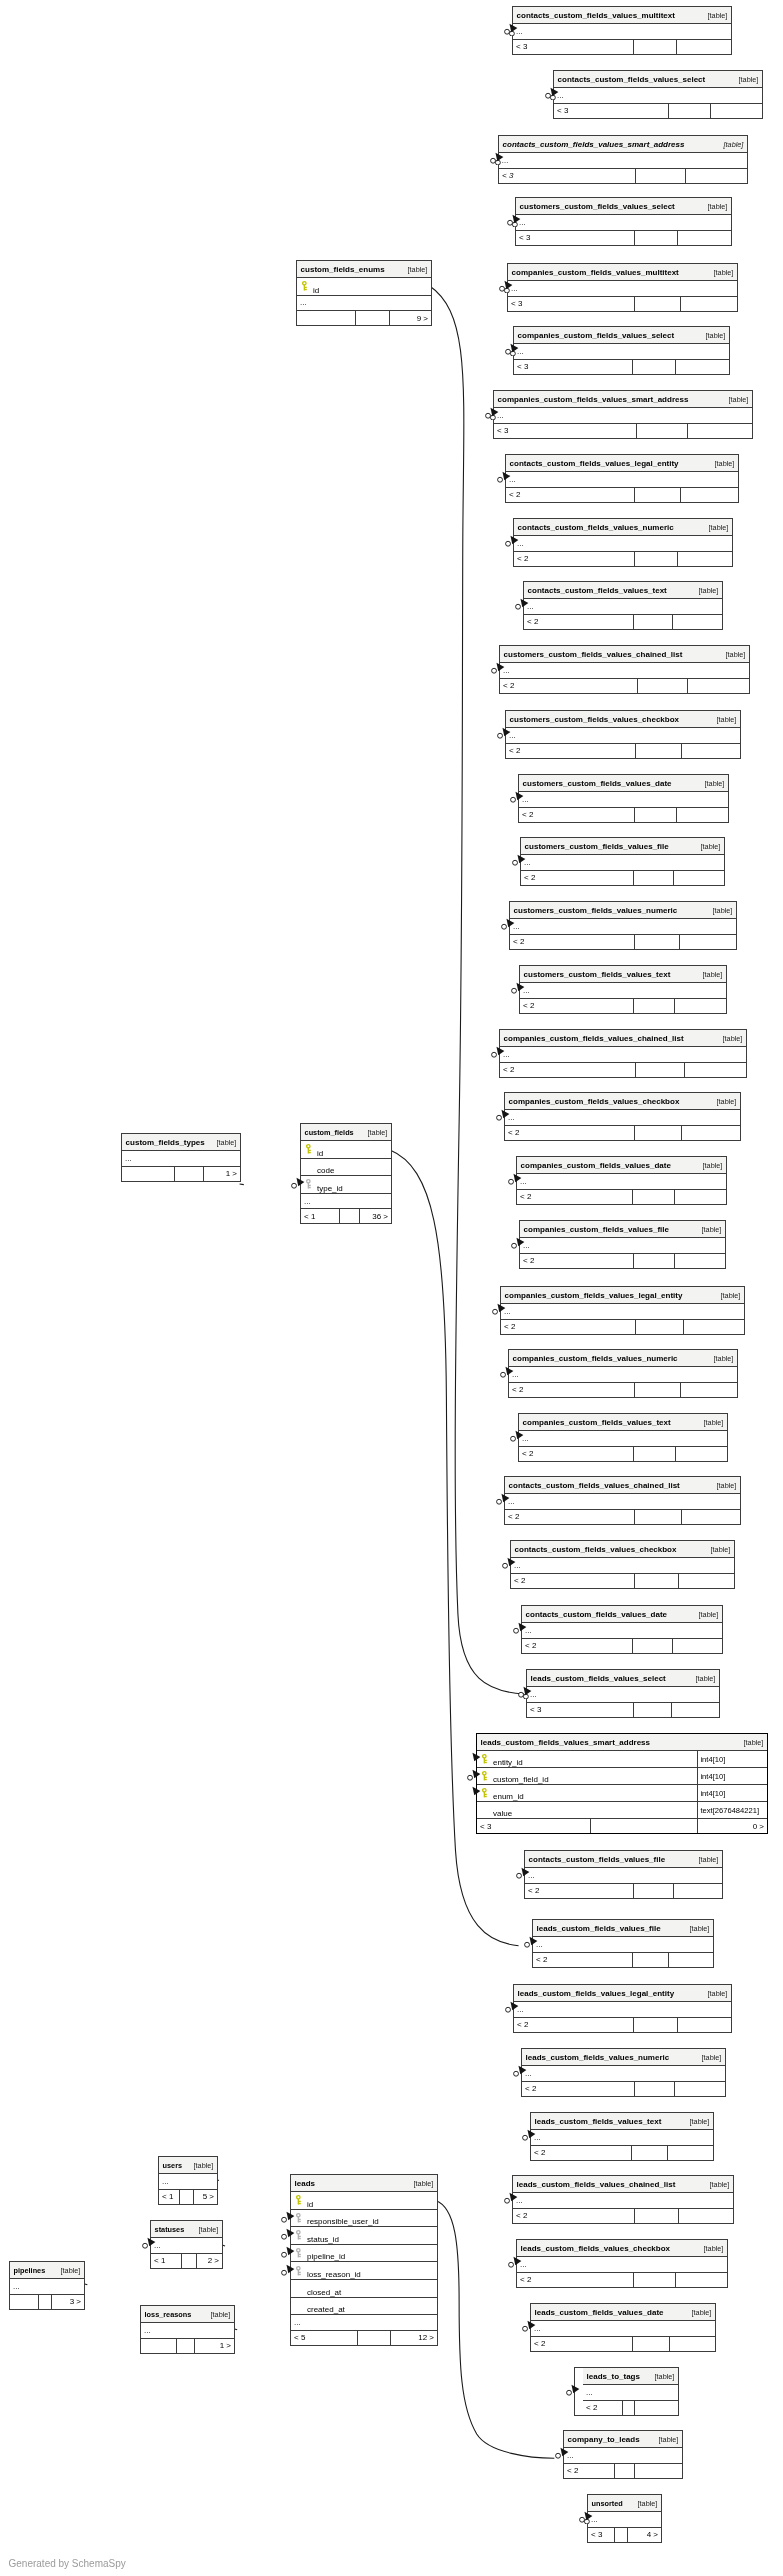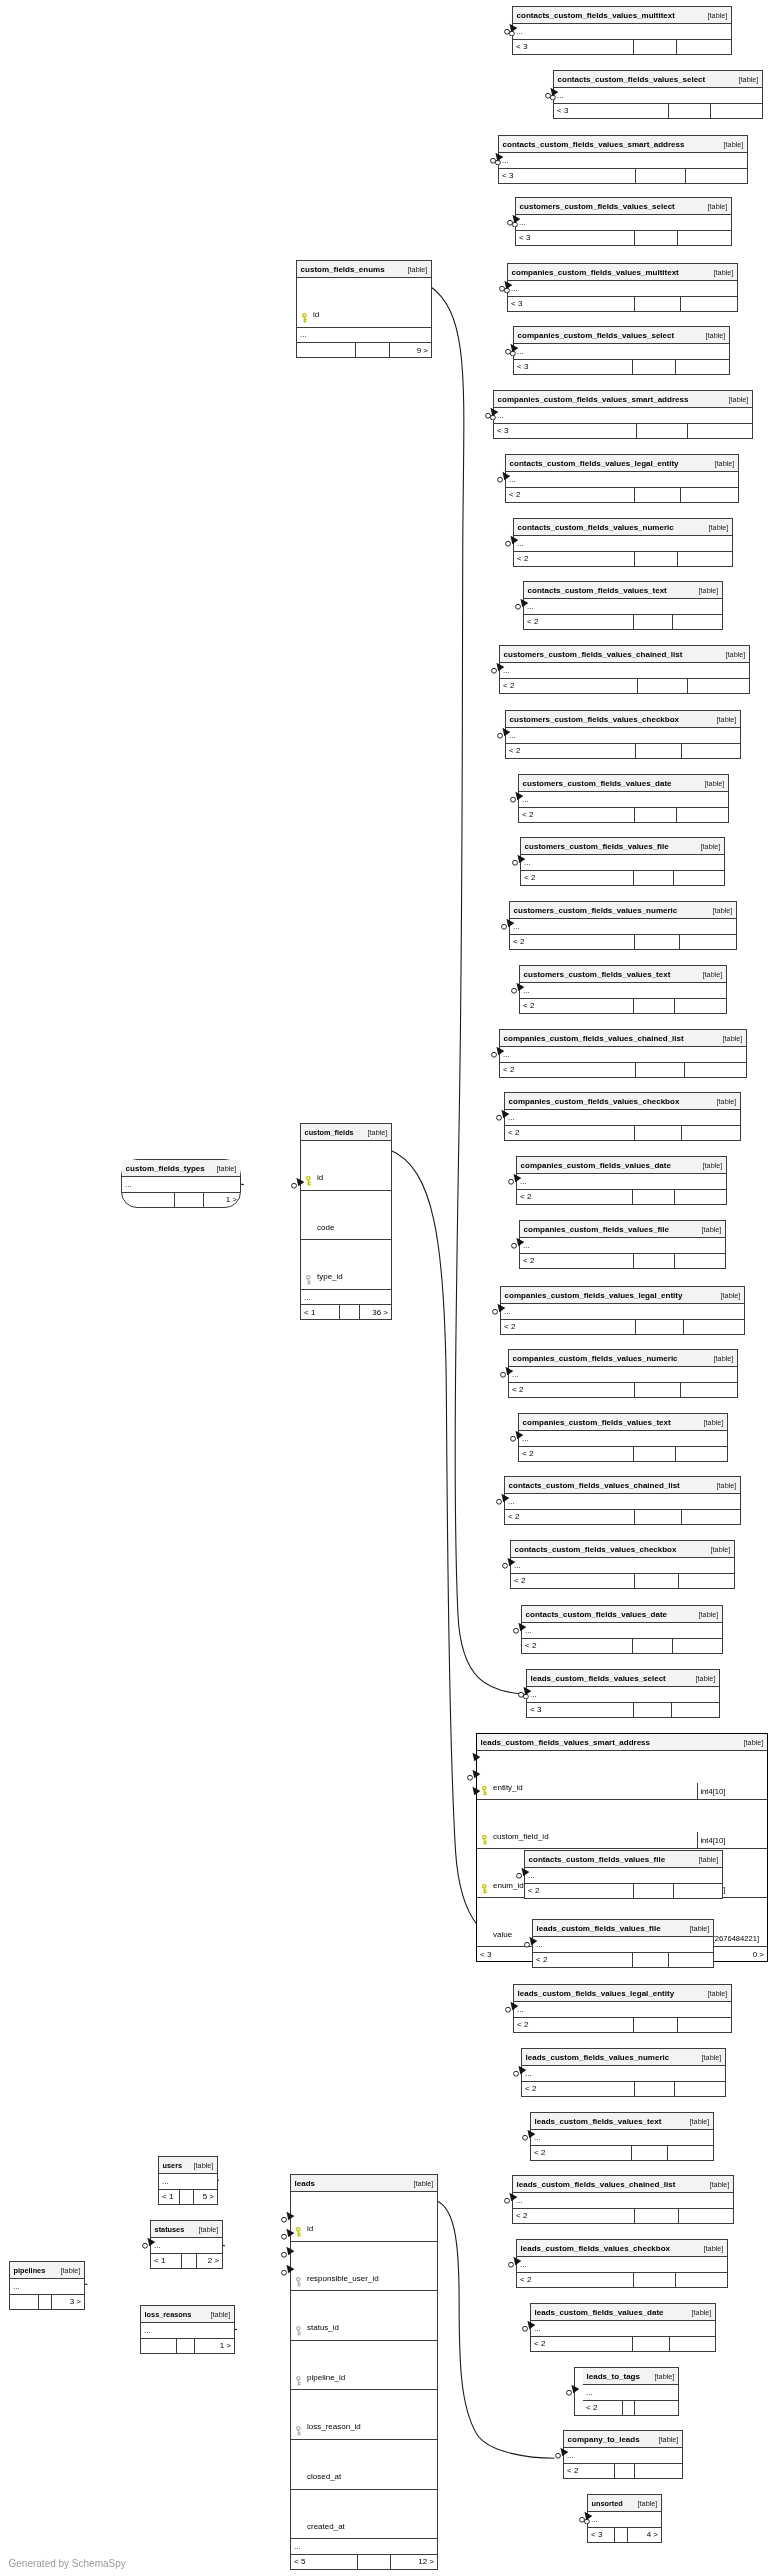--- a/index.html
+++ b/index.html
@@ -5,21 +5,21 @@
   html,body{margin:0;padding:0;background:#fff;}
   body{font-family:"Liberation Sans","DejaVu Sans",sans-serif;}
   #canvas{position:relative;background:#fff;overflow:hidden;}
   #edges-svg{position:absolute;left:0;top:0;z-index:0;pointer-events:none;}
   .tbl{position:absolute;z-index:1;border:1.2px solid #3c3c3c;background:#fff;box-sizing:content-box;}
   .tbl.hl{border:1.8px solid #000;}
   .hdr{height:16px;display:flex;align-items:center;background:#f3f3f2;border-bottom:1.2px solid #3c3c3c;padding:0 3.6px;white-space:nowrap;overflow:hidden;}
   .nm{font-weight:700;font-size:8px;color:#000;}
   .tbl.narrow .nm{font-size:7.3px;}
   .tag{margin-left:auto;font-size:7.3px;font-weight:400;color:#1c1c1c;padding-left:4.2px;}
-  .row{position:relative;display:flex;align-items:flex-start;border-bottom:0.6px solid #3c3c3c;font-size:8px;color:#000;box-sizing:border-box;margin-top:32px;}
+  .row{position:relative;display:flex;align-items:flex-end;border-bottom:0.6px solid #3c3c3c;font-size:8px;color:#000;box-sizing:border-box;}
   .row .cn{padding-left:16px;white-space:nowrap;}
   .row .ct{margin-left:auto;border-left:0.6px solid #3c3c3c;width:70px;align-self:stretch;display:flex;align-items:center;padding-left:2.4px;font-size:7.6px;white-space:nowrap;box-sizing:border-box;}
   .keyicon{position:absolute;left:4.2px;top:50%;transform:translateY(-50%);}
   .dots{height:14.6px;border-bottom:0.6px solid #3c3c3c;display:flex;align-items:center;padding-left:3px;font-size:8px;color:#000;}
   .ftr{display:flex;height:14px;font-size:8px;color:#000;}
   .fc{display:flex;align-items:center;box-sizing:border-box;overflow:hidden;white-space:nowrap;}
   .fc.c1{padding-left:3px;}
   .fc.c2{border-left:0.6px solid #3c3c3c;}
   .fc.c3{border-left:0.6px solid #3c3c3c;justify-content:flex-end;padding-right:3px;}
   .stub{position:absolute;pointer-events:none;}
@@ -67,21 +67,21 @@
         <span class="fc c1" style="width:55.00000000000001%">&lt; 3</span>
         <span class="fc c2" style="width:20%"></span>
         <span class="fc c3" style="flex:1"></span>
       </div>
       <svg class="stub" width="14.6" height="14.6" viewBox="0 0 24 24" style="left:-9px;top:14.6px">
         <circle cx="5" cy="16" r="4" fill="#fff" stroke="#141414" stroke-width="1.5"></circle>
         <circle cx="13" cy="19" r="4" fill="#fff" stroke="#141414" stroke-width="1.5"></circle>
         <path d="M9 3 L22 10 L12 17 Z" fill="#141414"></path>
       </svg>
     </div>
-    <div class="tbl" style="left: 498px; top: 135px; width: 248px;">
+    <div class="tbl" style="left: 498px; top: 135px; width: 248px; font-style: italic;">
       <div class="hdr">
         <span class="nm">contacts_custom_fields_values_smart_address</span>
         <span class="tag">[table]</span>
       </div>
       <div class="dots">...</div>
       <div class="ftr">
         <span class="fc c1" style="width:55.00000000000001%">&lt; 3</span>
         <span class="fc c2" style="width:20%"></span>
         <span class="fc c3" style="flex:1"></span>
       </div>
@@ -726,21 +726,21 @@
         </svg>
         <span class="cn">id</span>
       </div>
       <div class="dots">...</div>
       <div class="ftr">
         <span class="fc c1" style="width:43%"></span>
         <span class="fc c2" style="width:26%"></span>
         <span class="fc c3" style="flex:1">9 &gt;</span>
       </div>
     </div>
-    <div class="tbl" style="left: 121px; top: 1159px; width: 118px; border-radius: 16px;">
+    <div class="tbl" style="left: 121px; top: 1133px; width: 118px;">
       <div class="hdr">
         <span class="nm">custom_fields_types</span>
         <span class="tag">[table]</span>
       </div>
       <div class="dots">...</div>
       <div class="ftr">
         <span class="fc c1" style="width:44%"></span>
         <span class="fc c2" style="width:25%"></span>
         <span class="fc c3" style="flex:1">1 &gt;</span>
       </div>

